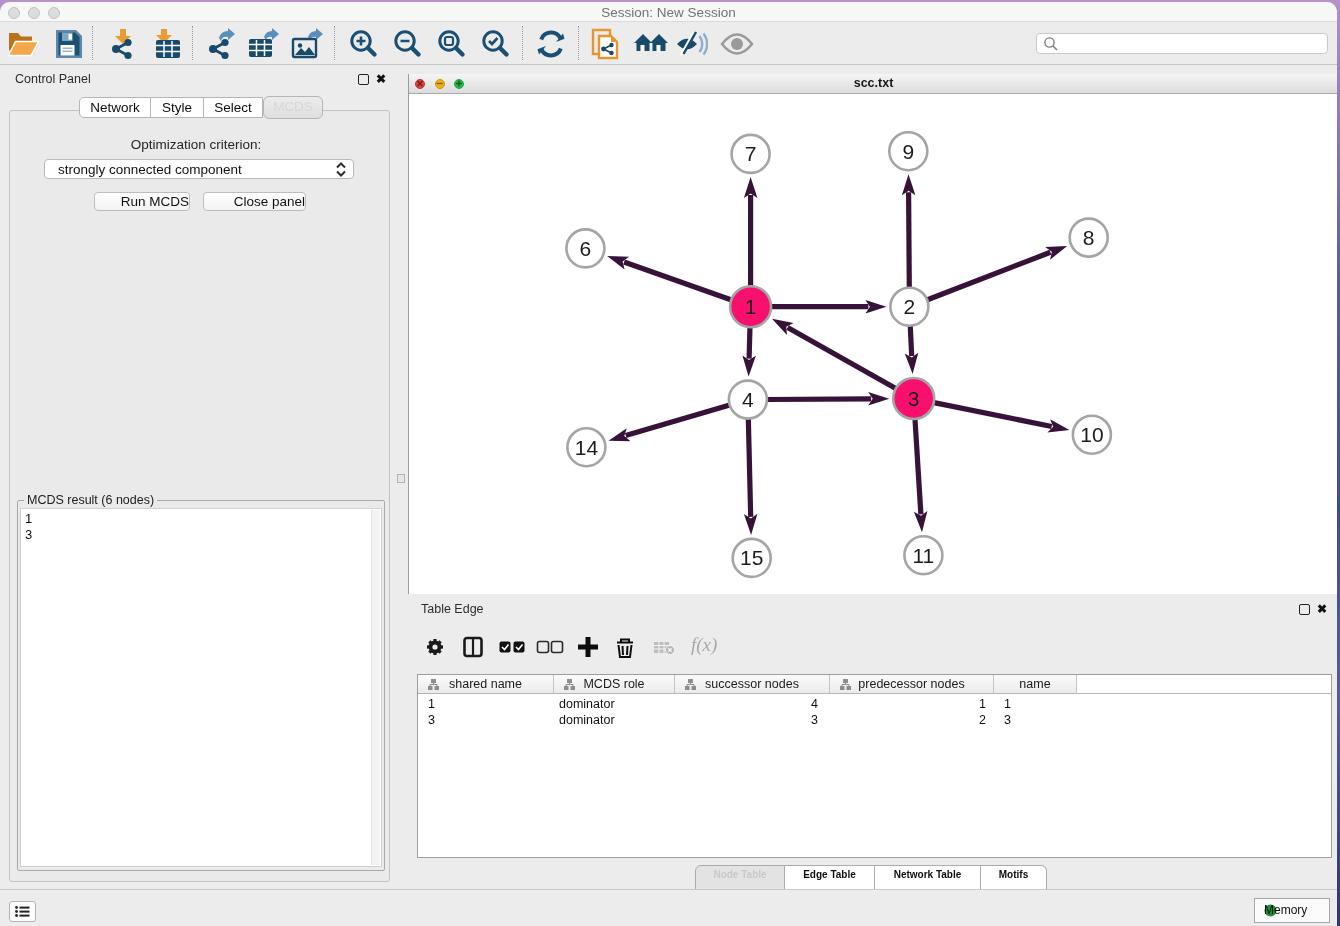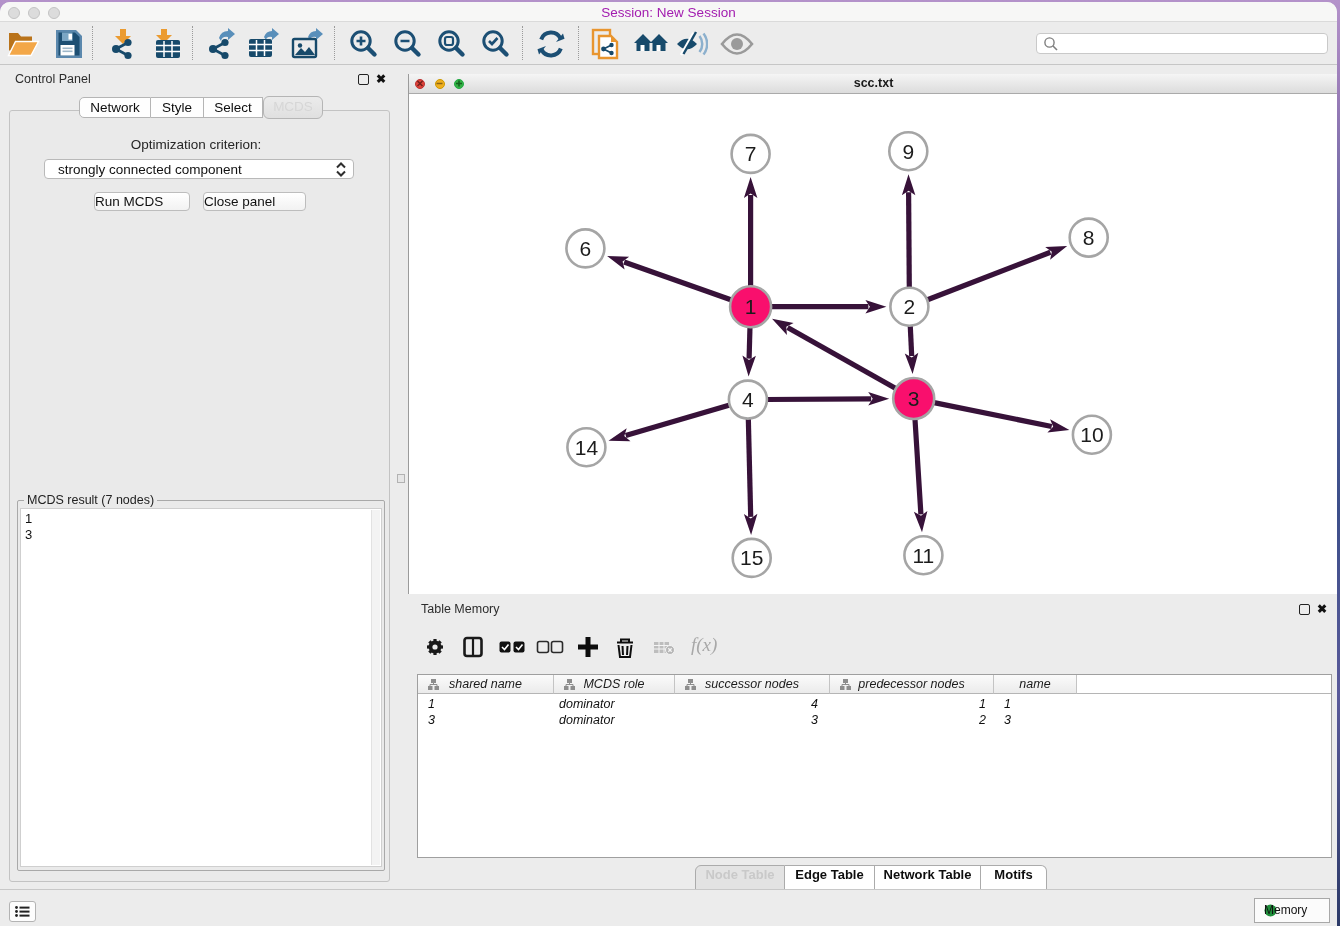--- a/index.html
+++ b/index.html
@@ -6,21 +6,21 @@
   body{width:1340px;height:926px;position:relative;overflow:hidden;
        font-family:"Liberation Sans",sans-serif;
        background:linear-gradient(180deg,#b492ca 0%,#9a7cb8 10%,#56619c 30%,#3d4f8a 55%,#5a5a9a 75%,#2c3a68 100%);}
   #win{position:absolute;left:0;top:2px;width:1337px;height:924px;background:#ececec;
        border-radius:10px 10px 0 0;overflow:hidden;}
   #titlebar{position:absolute;left:0;top:0;width:100%;height:19px;background:#f7f7f6;
             border-bottom:1px solid #dadada;}
   .tl{position:absolute;top:5px;width:12px;height:12px;border-radius:50%;
       background:#dcdcdc;border:1px solid #c3c3c3;box-sizing:border-box;}
   #wtitle{position:absolute;top:3px;left:0;width:100%;text-align:center;font-size:13.5px;
-          color:#a21caf;}
+          color:#737373;}
   #toolbar{position:absolute;left:0;top:20px;width:100%;height:42px;background:#ececec;
            border-bottom:1px solid #c6c6c6;}
   .tsep{position:absolute;top:4px;height:34px;width:0;border-left:1px dotted #9a9a9a;}
   .ticon{position:absolute;top:0;}
   #searchbox{position:absolute;left:1036px;top:11px;width:290px;height:19px;background:#fff;
              border:1px solid #c9c9c9;border-radius:4px;}
   
   #statusbar{position:absolute;left:0;top:887px;width:100%;height:35px;background:#ececec;
              border-top:1px solid #c8c8c8;}
   #listbtn{position:absolute;left:9px;top:11px;width:25px;height:19px;background:#fdfdfd;
@@ -32,44 +32,44 @@
   .phead{font-size:12.5px;color:#2d2d2d;}
   .flicon{position:absolute;width:9px;height:9px;border:1.5px solid #222;border-radius:2px;}
   .xicon{position:absolute;font-size:12px;font-weight:bold;color:#111;line-height:10px;}
   #cpbody{position:absolute;left:9px;top:44px;width:381px;height:772px;background:#eaeaea;
           border:1px solid #c3c3c3;border-radius:3px;box-sizing:border-box;}
   .tabseg{position:absolute;height:21px;box-sizing:border-box;background:#fefefe;
           border:1px solid #b5b5b5;font-size:13.5px;color:#0e0e0e;text-align:center;
           line-height:20px;z-index:5;}
   .tabsel{background:linear-gradient(#ebebeb,#e0e0e0);color:#d6d6d6;}
   .btn{position:absolute;background:linear-gradient(#ffffff,#f2f2f2);border:1px solid #bdbdbd;
-       border-radius:4px;font-size:13.5px;color:#111;text-align:left;box-sizing:border-box;}
+       border-radius:4px;font-size:13.5px;color:#111;text-align:right;box-sizing:border-box;}
   
   #mcdsbox{position:absolute;left:17px;top:434px;width:366px;height:369px;
            border:1px solid #a9a9a9;border-radius:2px;}
   #mcdsinner{position:absolute;left:2px;top:7px;width:360px;height:357px;background:#fff;
              border:1px solid #cfcfcf;}
   #mcdslabel{position:absolute;left:6px;top:-8px;background:#eaeaea;padding:0 3px;
              font-size:12.5px;color:#222;}
   
   #netwin{position:absolute;left:408px;top:72px;width:930px;height:523px;
           border:1px solid #9b9b9b;border-right:none;border-top:none;box-sizing:border-box;background:#fff;}
   #nettitle{position:absolute;left:0;top:0;width:100%;height:19px;
             background:linear-gradient(#f5f5f5,#dcdcdc);border-bottom:1px solid #aaa;}
   .tl2{position:absolute;top:4.5px;width:10px;height:10px;border-radius:50%;box-sizing:border-box;}
   
   #tpanel{position:absolute;left:408px;top:592px;width:930px;height:295px;background:#ececec;}
   #ttable{position:absolute;left:9px;top:80px;width:913px;height:182px;background:#fff;
-          border:1px solid #9f9f9f;font-style:italic;}
+          border:1px solid #9f9f9f;}
   .th{position:absolute;top:0;height:19px;background:linear-gradient(#fbfbfb,#ebebeb);
       border-right:1px solid #c4c4c4;border-bottom:1px solid #b5b5b5;box-sizing:border-box;
       font-size:12.5px;color:#1b1b1b;text-align:center;line-height:19px;}
   .td{position:absolute;font-size:12.5px;color:#111;height:16px;line-height:16px;}
   .btab{position:absolute;top:0;height:31px;box-sizing:border-box;background:#fff;
-        border:1px solid #ababab;border-left:none;font-size:13px;font-weight:bold;
+        border:1px solid #ababab;border-left:none;font-size:10px;font-weight:bold;
         color:#0d0d0d;text-align:center;line-height:18px;}
 </style>
 </head>
 <body>
 <div id="win">
 <div id="titlebar">
   <div class="tl" style="left:8px;"></div>
   <div class="tl" style="left:28px;"></div>
   <div class="tl" style="left:48px;"></div>
   <div id="wtitle">Session: New Session</div>
@@ -247,21 +247,21 @@
     <div style="position:absolute;left:13px;top:1px;font-size:13.5px;color:#111;line-height:18px;">strongly connected component</div>
     <svg width="12" height="15" viewBox="0 0 12 15" style="position:absolute;right:6px;top:2px">
       <path d="M2 5.5 L6 1.5 L10 5.5" fill="none" stroke="#2e2e2e" stroke-width="2"></path>
       <path d="M2 9.5 L6 13.5 L10 9.5" fill="none" stroke="#2e2e2e" stroke-width="2"></path>
     </svg>
   </div>
   <div style="position:absolute;left:0;top:71px;width:392px;text-align:center;font-size:13.5px;color:#262626;">Optimization criterion:</div>
   <div class="btn" style="left:94px;top:126px;width:96px;height:19px;line-height:18px;">Run MCDS</div>
   <div class="btn" style="left:203px;top:126px;width:103px;height:19px;line-height:18px;">Close panel</div>
   <div id="mcdsbox">
-    <div id="mcdslabel">MCDS result (7 nodes)</div>
+    <div id="mcdslabel">MCDS result (6 nodes)</div>
     <div id="mcdsinner">
       <div style="position:absolute;left:4px;top:2px;font-size:13px;color:#111;line-height:16px;">1<br>3</div>
       <div style="position:absolute;right:1px;top:1px;width:8px;height:355px;background:#f3f3f3;border-left:1px solid #e2e2e2;"></div>
     </div>
   </div>
 </div>
 
 <div style="position:absolute;left:397px;top:472px;width:8px;height:9px;background:#e6e6e6;border:1px solid #b2b2b2;box-sizing:border-box;"></div>
 
 <div style="position:absolute;left:864px;top:587px;width:9px;height:8px;background:#e6e6e6;border:1px solid #b2b2b2;box-sizing:border-box;"></div>
@@ -339,21 +339,21 @@
 <text x="908.3" y="150.7">9</text>
 <text x="1091.9" y="434.2">10</text>
 <text x="923.4" y="554.7">11</text>
 <text x="586.4" y="446.7">14</text>
 <text x="751.7" y="557.4">15</text>
 </g>
 
 </svg>
 </div>
 <div id="tpanel">
-  <div class="phead" style="position:absolute;left:13px;top:8px">Table Memory</div>
+  <div class="phead" style="position:absolute;left:13px;top:8px">Table Edge</div>
   <div class="flicon" style="left:891px;top:10px"></div>
   <div class="xicon" style="left:909px;top:10px">✖</div>
 
   <svg style="position:absolute;left:17px;top:42px" width="260" height="22" viewBox="0 0 260 22">
 
     <g fill="#1a1a1a">
       <circle cx="10" cy="11" r="6.5"></circle>
       <g stroke="#1a1a1a" stroke-width="3.2">
         <line x1="10" y1="3" x2="10" y2="19"></line>
         <line x1="2" y1="11" x2="18" y2="11"></line>

